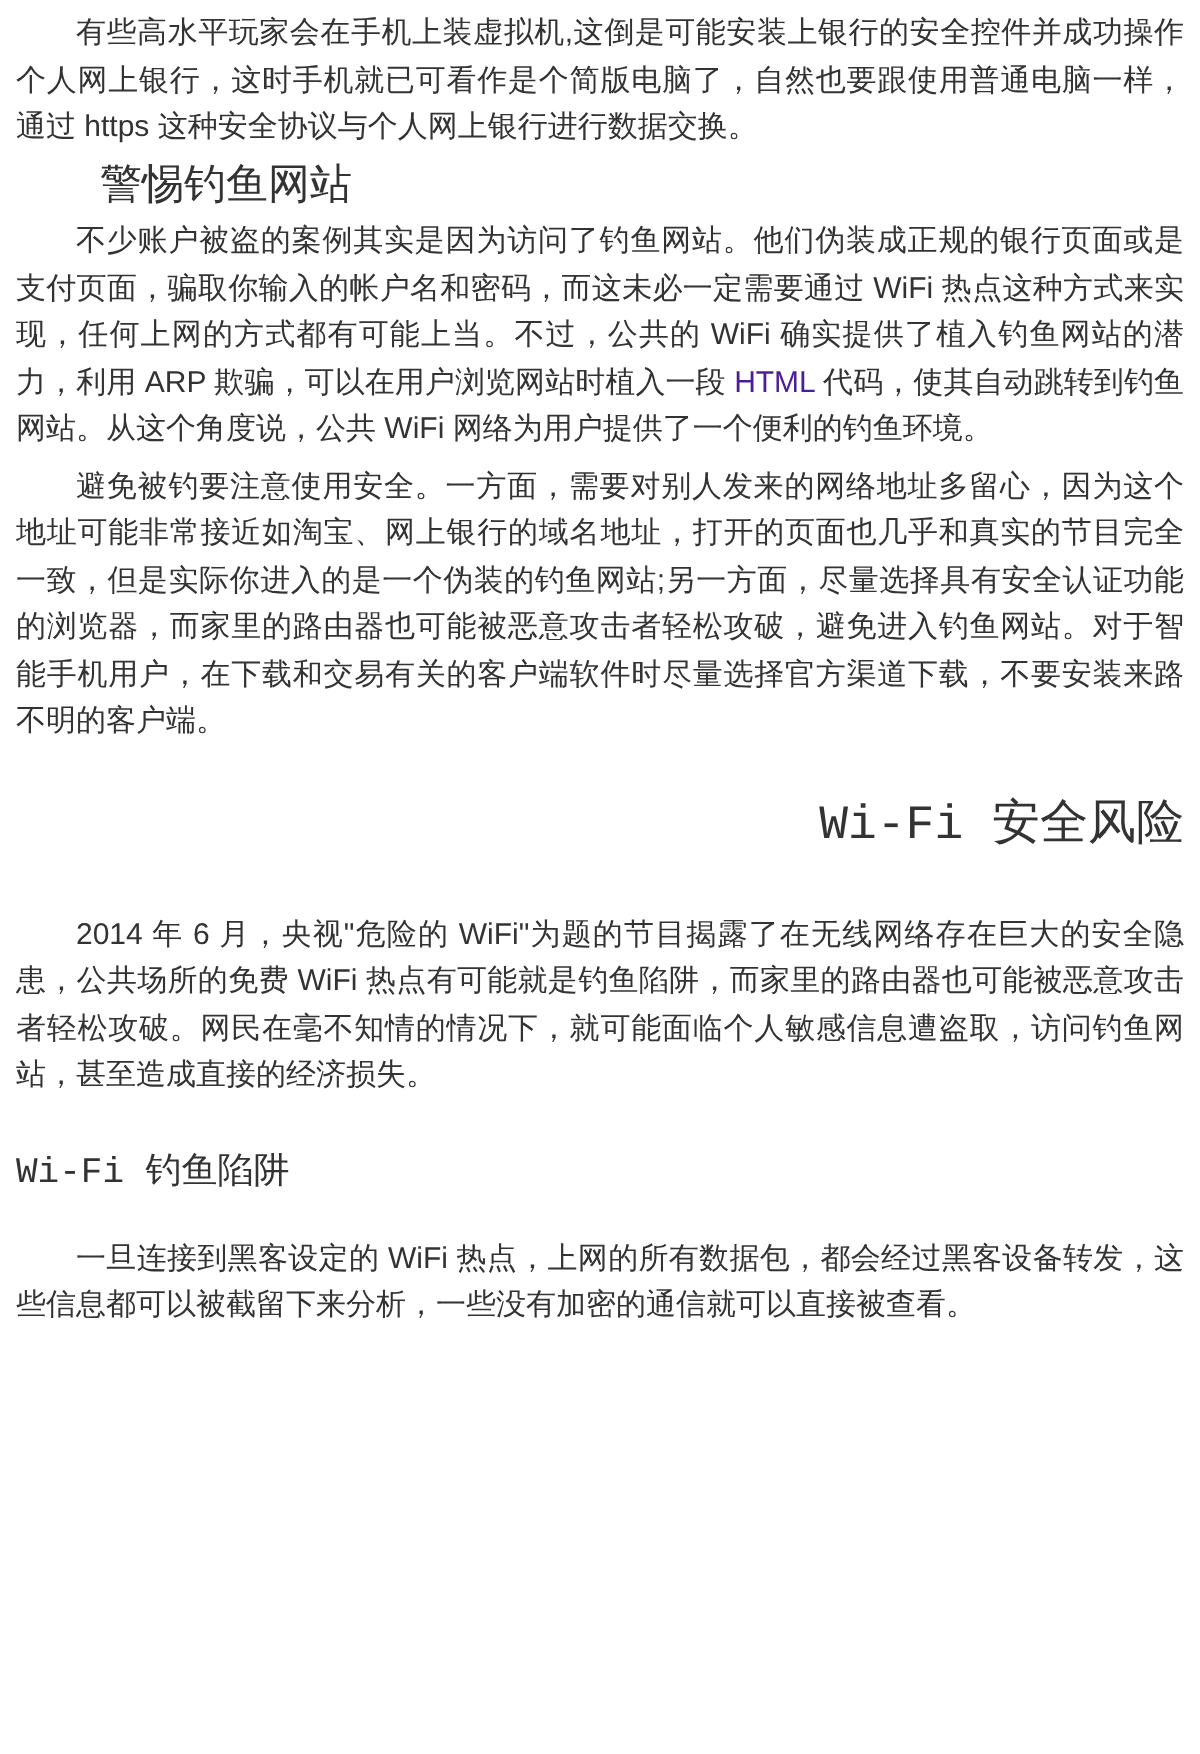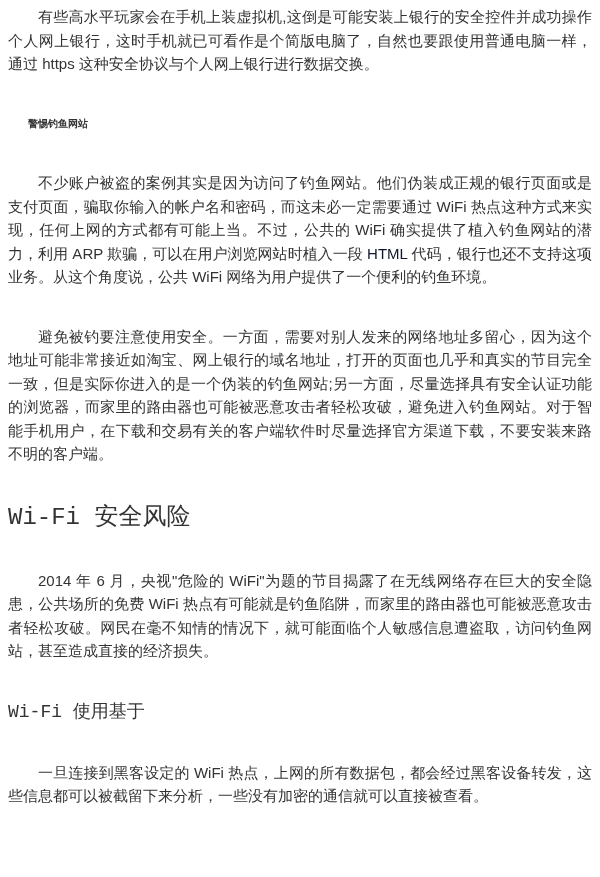--- a/index.html
+++ b/index.html
@@ -17,50 +17,50 @@
     width: 600px;
     min-height: 877px;
     padding: 5px 8px 10px 8px;
     font-family: "Liberation Sans", sans-serif;
     font-size: 15px;
     line-height: 23.5px;
     color: #333333;
     text-align: justify;
   }
   .body-p {
-    margin: 36px 0;
+    margin: 5px 0;
     text-indent: 2em;
   }
   .body-p.first {
     margin-top: 0;
   }
   .bold-heading {
-    font-weight: bold;
-    font-size: 10px;
+    font-weight: normal;
+    font-size: 21px;
   }
   .section-h2 {
     font-family: "Liberation Mono", "DejaVu Sans Mono", monospace;
     font-size: 24px;
     font-weight: normal;
     color: #333333;
     margin: 25px 0 27px 0;
     line-height: 31px;
-    text-align: left;
+    text-align: right;
   }
   .section-h3 {
     font-family: "Liberation Mono", "DejaVu Sans Mono", monospace;
     font-size: 18px;
     font-weight: normal;
     color: #333333;
     margin: 24px 0 18px 0;
     line-height: 26px;
     text-align: left;
   }
   .inline-link {
-    color: #0f172a;
+    color: #4c1d95;
     text-decoration: none;
     cursor: pointer;
   }
   .ref-sup {
     font-weight: bold;
     font-size: 11px;
     color: #333333;
     position: relative;
     top: -2px;
     cursor: pointer;
@@ -69,27 +69,27 @@
 </style>
 </head>
 <body>
 
 <div class="page">
 
   <p class="body-p first">有些高水平玩家会在手机上装虚拟机,这倒是可能安装上银行的安全控件并成功操作个人网上银行，这时手机就已可看作是个简版电脑了，自然也要跟使用普通电脑一样，通过 https 这种安全协议与个人网上银行进行数据交换。</p>
 
   <p class="body-p bold-heading">警惕钓鱼网站</p>
 
-  <p class="body-p"><span>不少账户被盗的案例其实是因为访问了钓鱼网站。他们伪装成正规的银行页面或是支付页面，骗取你输入的帐户名和密码，而这未必一定需要通过 WiFi 热点这种方式来实现，任何上网的方式都有可能上当。不过，公共的 WiFi 确实提供了植入钓鱼网站的潜力，利用 ARP 欺骗，可以在用户浏览网站时植入一段 </span><a class="inline-link">HTML</a><span> 代码，银行也还不支持这项业务。从这个角度说，公共 WiFi 网络为用户提供了一个便利的钓鱼环境。</span></p>
+  <p class="body-p"><span>不少账户被盗的案例其实是因为访问了钓鱼网站。他们伪装成正规的银行页面或是支付页面，骗取你输入的帐户名和密码，而这未必一定需要通过 WiFi 热点这种方式来实现，任何上网的方式都有可能上当。不过，公共的 WiFi 确实提供了植入钓鱼网站的潜力，利用 ARP 欺骗，可以在用户浏览网站时植入一段 </span><a class="inline-link">HTML</a><span> 代码，使其自动跳转到钓鱼网站。从这个角度说，公共 WiFi 网络为用户提供了一个便利的钓鱼环境。</span></p>
 
   <p class="body-p">避免被钓要注意使用安全。一方面，需要对别人发来的网络地址多留心，因为这个地址可能非常接近如淘宝、网上银行的域名地址，打开的页面也几乎和真实的节目完全一致，但是实际你进入的是一个伪装的钓鱼网站;另一方面，尽量选择具有安全认证功能的浏览器，而家里的路由器也可能被恶意攻击者轻松攻破，避免进入钓鱼网站。对于智能手机用户，在下载和交易有关的客户端软件时尽量选择官方渠道下载，不要安装来路不明的客户端。</p>
 
 
   <h2 class="section-h2">Wi-Fi 安全风险</h2>
 
   <p class="body-p">2014 年 6 月，央视"危险的 WiFi"为题的节目揭露了在无线网络存在巨大的安全隐患，公共场所的免费 WiFi 热点有可能就是钓鱼陷阱，而家里的路由器也可能被恶意攻击者轻松攻破。网民在毫不知情的情况下，就可能面临个人敏感信息遭盗取，访问钓鱼网站，甚至造成直接的经济损失。</p>
 
-  <h3 class="section-h3">Wi-Fi 使用基于</h3>
+  <h3 class="section-h3">Wi-Fi 钓鱼陷阱</h3>
 
 
   <p class="body-p">一旦连接到黑客设定的 WiFi 热点，上网的所有数据包，都会经过黑客设备转发，这些信息都可以被截留下来分析，一些没有加密的通信就可以直接被查看。</p>
 
 </div>
 
 </body></html>

